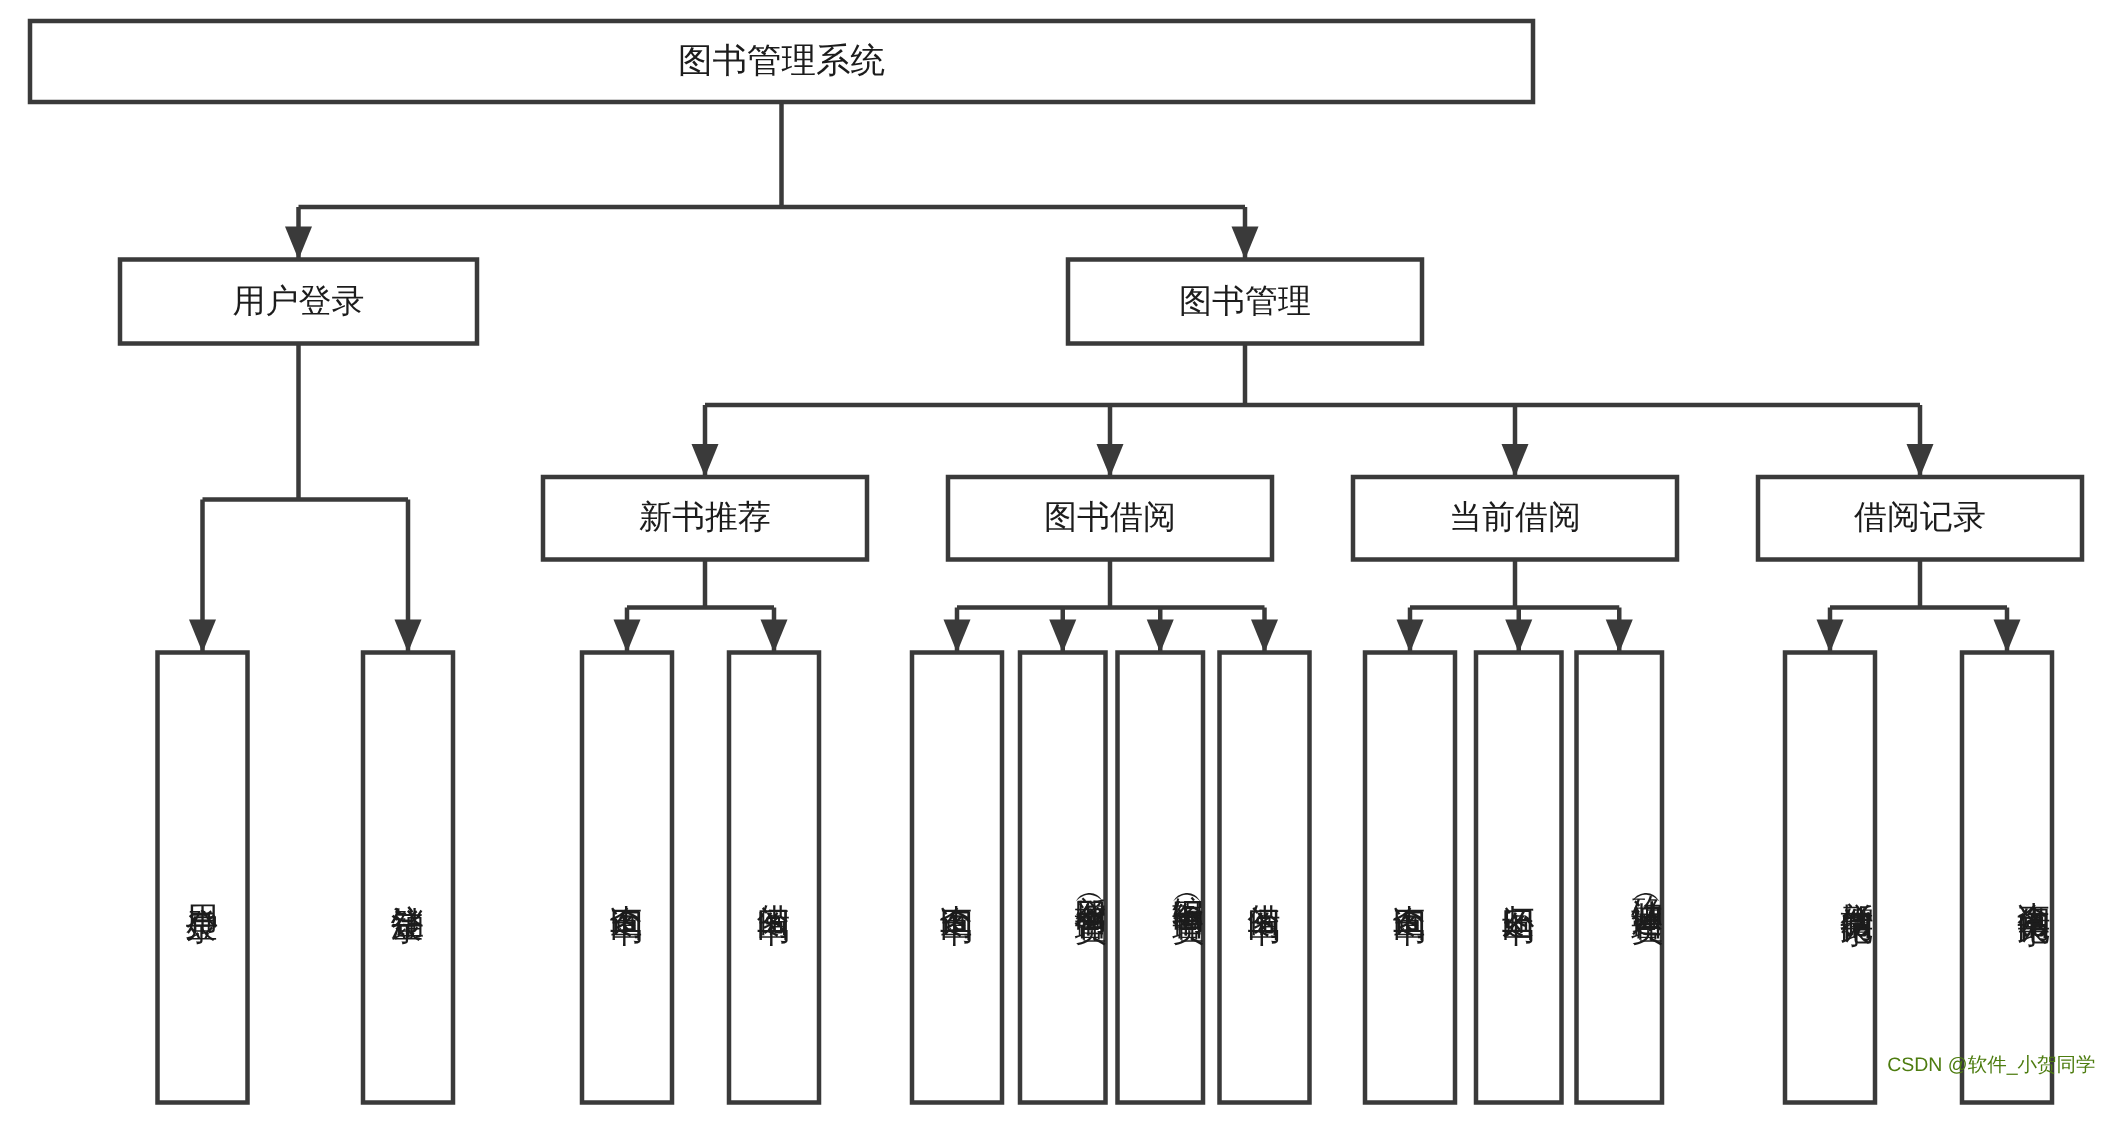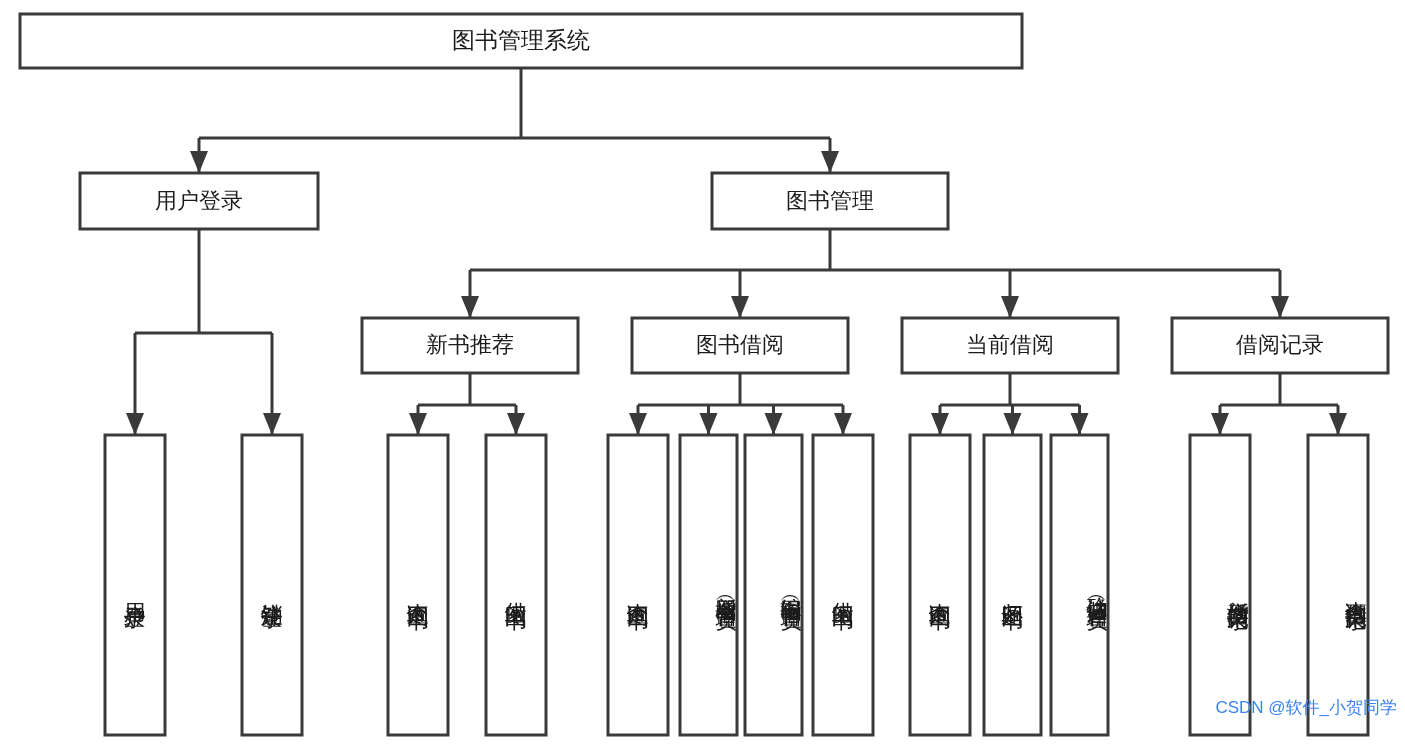--- a/index.html
+++ b/index.html
@@ -64,22 +64,22 @@
   }
   .arrow-head {
     fill: #3a3a3a;
     stroke: none;
   }
   #watermark {
     position: absolute;
     right: 8px;
     bottom: 4px;
     font-family: "Liberation Sans", "DejaVu Sans", sans-serif;
-    font-size: 17px;
-    color: #3b82f6;
+    font-size: 13px;
+    color: #4d7c0f;
     white-space: nowrap;
     user-select: none;
   }
 </style>
 </head>
 <body>
 
 <div id="diagram-root">
 
   <svg id="flow" viewBox="0 0 1405 747">

